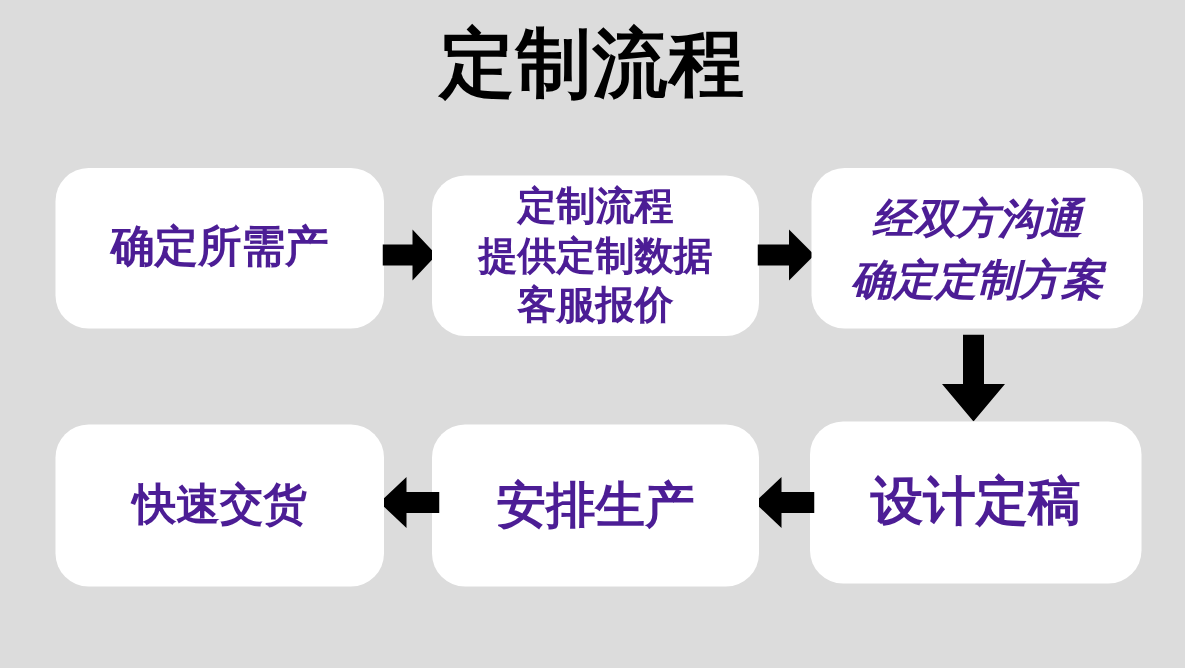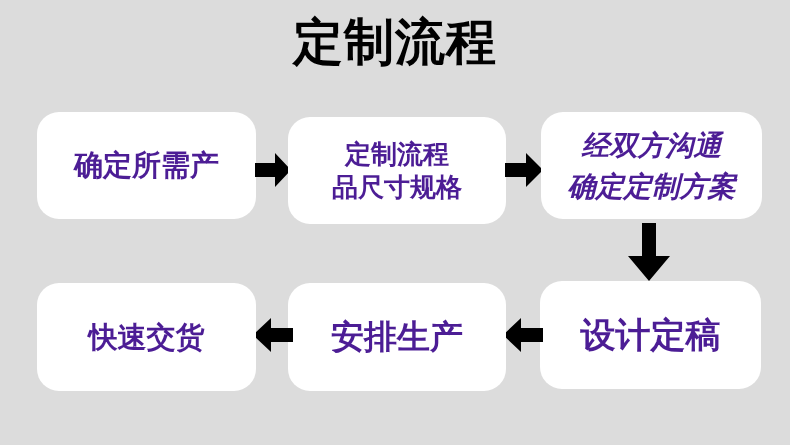--- a/index.html
+++ b/index.html
@@ -94,21 +94,22 @@
   <div class="box" id="box-1">
     <span class="line">确定所需产</span>
   </div>
 
   <svg class="arrow" id="arrow-1" viewBox="0 0 36 40">
     <path d="M0 13 L20 13 L20 3 L36 20 L20 37 L20 27 L0 27 Z"></path>
   </svg>
 
   <div class="box" id="box-2">
     <span class="line">定制流程</span>
-    <span class="line">品尺寸规格</span>
+    <span class="line">提供定制数据</span>
+    <span class="line">客服报价</span>
   </div>
 
   <svg class="arrow" id="arrow-2" viewBox="0 0 38 40">
     <path d="M0 13 L21 13 L21 3 L38 20 L21 37 L21 27 L0 27 Z"></path>
   </svg>
 
   <div class="box" id="box-3">
     <span class="line">经双方沟通</span>
     <span class="line">确定定制方案</span>
   </div>

